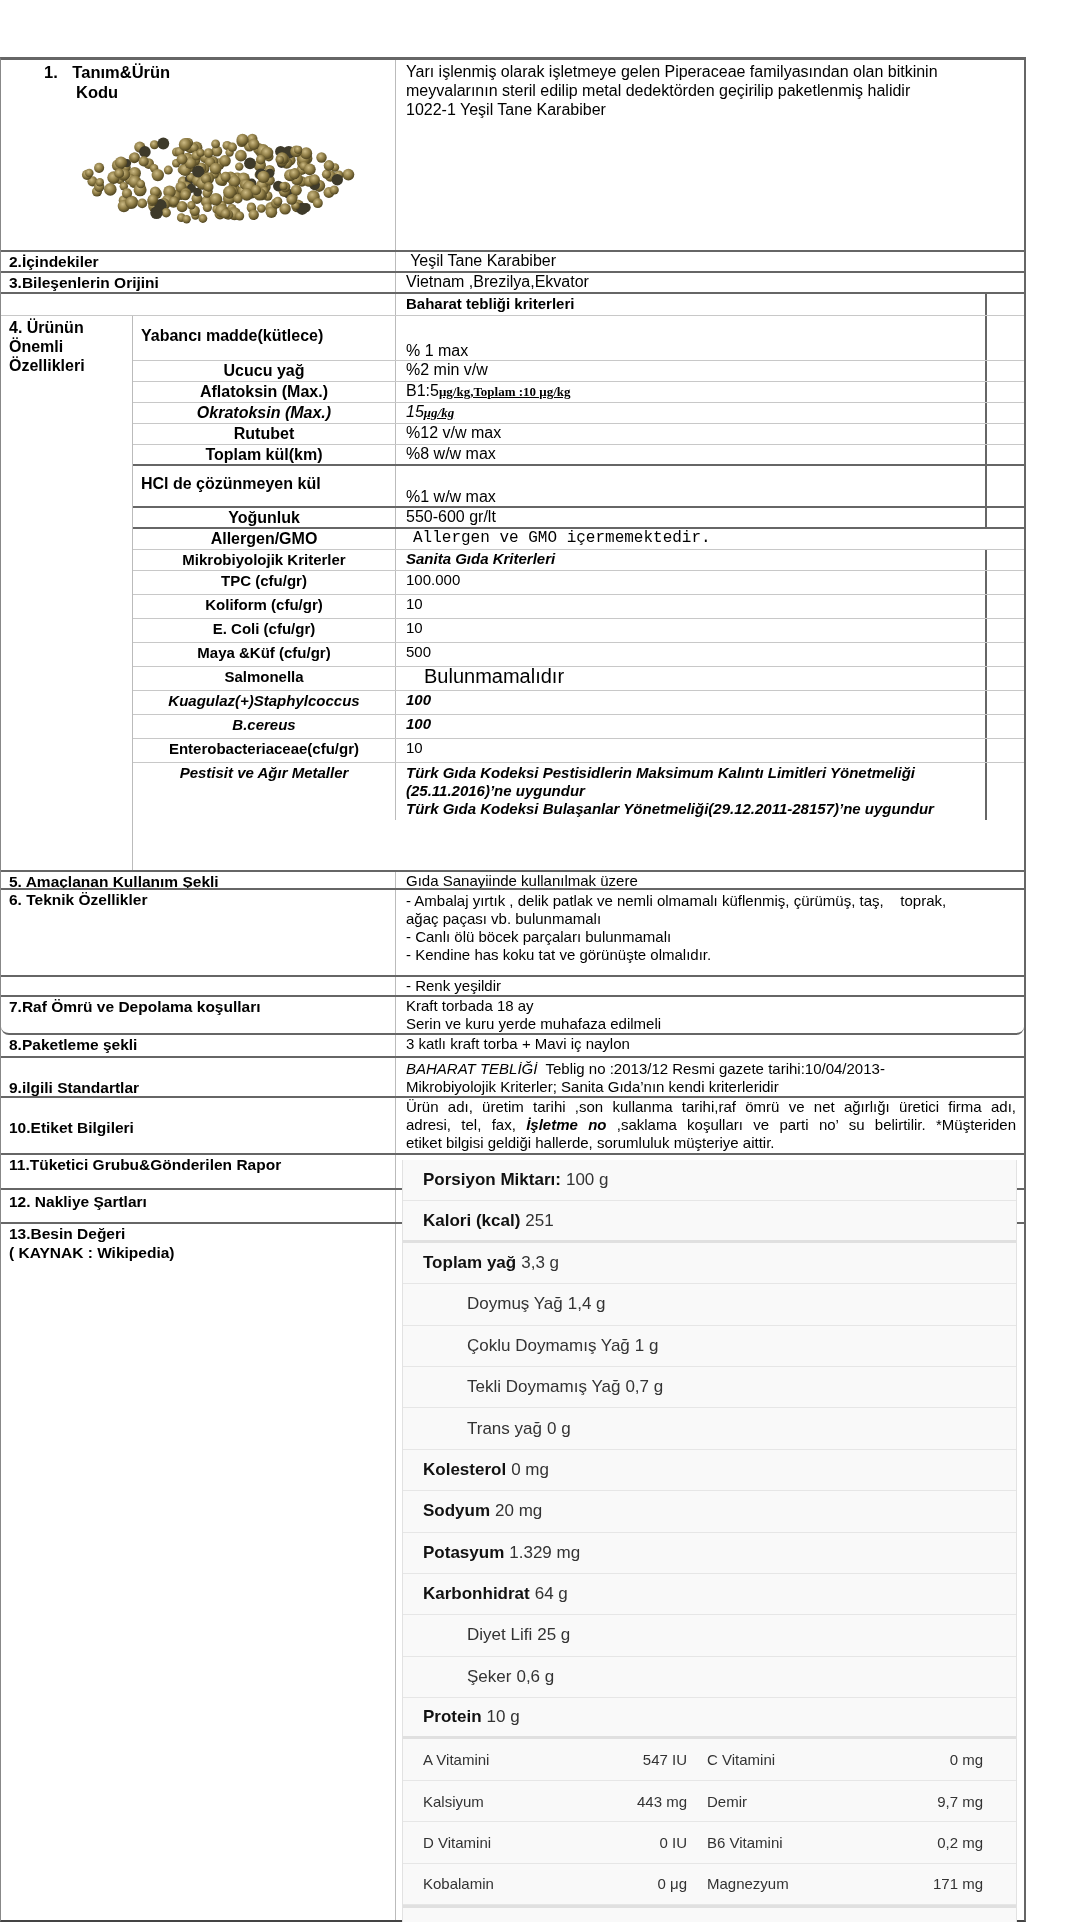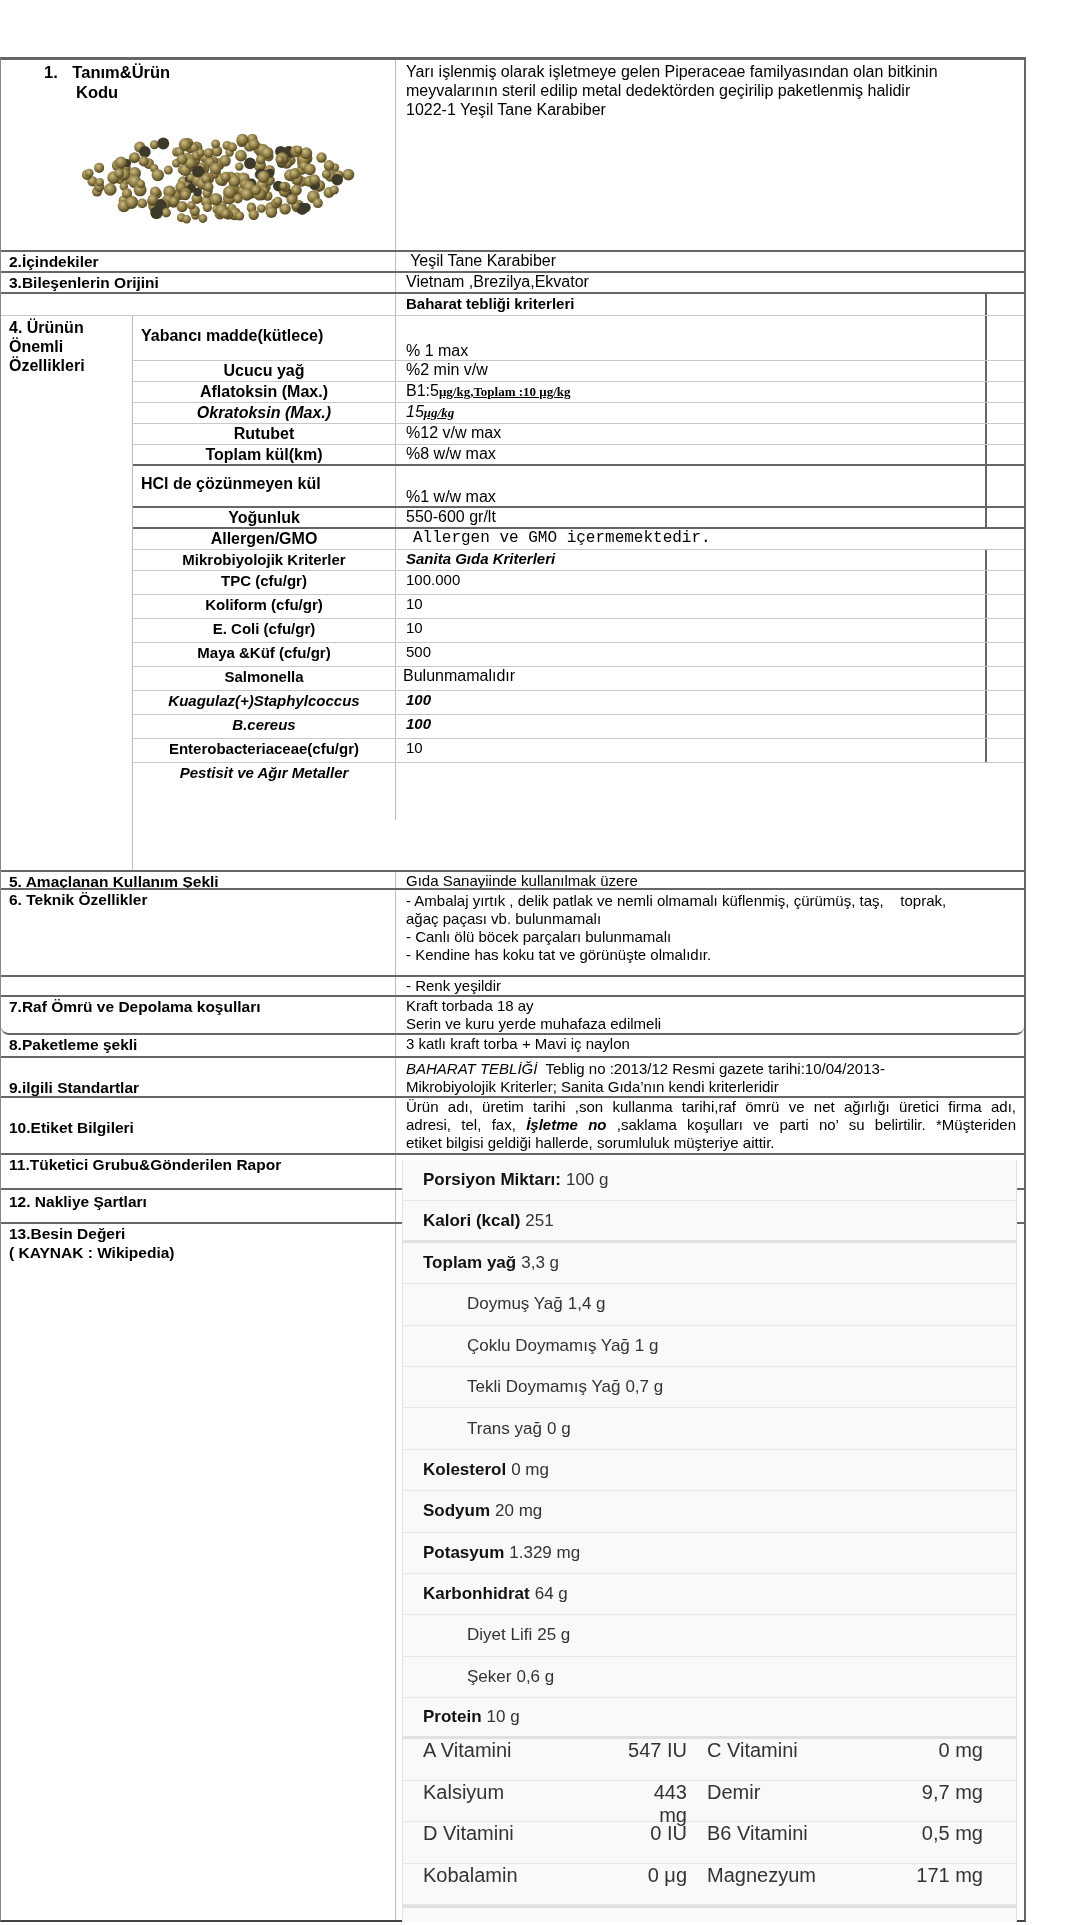--- a/index.html
+++ b/index.html
@@ -23,21 +23,21 @@
   
   .pepper-img { position:absolute; left:70px; top:62px; width:300px; height:110px; }
 
   
   .nut { position:absolute; left:402px; top:1160px; width:613px; height:762px; background:#f9f9f9; border-left:1px solid #e2e2e2; border-right:1px solid #e2e2e2; }
   .nrow { height:41.4px; border-bottom:1px solid #e6e6e6; box-sizing:border-box; padding-left:20px; font-size:17px; color:#222; display:flex; align-items:center; transform-origin:left; }
   .nrow.thick { border-bottom:3px solid #e0e0e0; }
   .nrow.sub { padding-left:64px; color:#333; }
   .nrow .nb { font-weight:bold; margin-right:5px; color:#111; }
   .nrow .nv { color:#333; }
-  .vrow { height:41.4px; border-bottom:1px solid #e6e6e6; box-sizing:border-box; display:flex; font-size:20px; color:#333; }
+  .vrow { height:41.4px; border-bottom:1px solid #e6e6e6; box-sizing:border-box; display:flex; align-items:center; font-size:15px; color:#333; }
   .vrow .c1 { width:224px; padding-left:20px; box-sizing:border-box; }
   .vrow .c2 { width:60px; text-align:right; }
   .vrow .c3 { width:220px; padding-left:20px; box-sizing:border-box; }
   .vrow .c4 { width:76px; text-align:right; }
   .nut-tail { height:6px; border-top:3px solid #e0e0e0; }
 </style>
 </head>
 <body>
 
 <div class="doc">
@@ -401,36 +401,41 @@
       <div class="row hl" style="top: 559px; height: 24px; left: 132px;">
         <div class="cell sublbl" style="left: 0px; padding: 0px 8px; font-size: 15px;">E. Coli (cfu/gr)</div>
         <div class="cell val narrow" style="left: 263px; font-size: 15px;">10</div>
       </div>
       <div class="row hl" style="top: 583px; height: 24px; left: 132px;">
         <div class="cell sublbl" style="left: 0px; padding: 0px 8px; font-size: 15px;">Maya &amp;Küf (cfu/gr)</div>
         <div class="cell val narrow" style="left: 263px; font-size: 15px;">500</div>
       </div>
       <div class="row hl" style="top: 607px; height: 24px; left: 132px;">
         <div class="cell sublbl" style="left: 0px; padding: 0px 8px; font-size: 15px;">Salmonella</div>
-        <div class="cell val narrow" style="left: 260px; font-size: 16px;">Bulunmamalıdır</div>
+        <div class="cell val narrow" style="left: 281px; font-size: 20px;">Bulunmamalıdır</div>
       </div>
       <div class="row hl" style="top: 631px; height: 24px; left: 132px;">
         <div class="cell sublbl it" style="left: 0px; padding: 0px 8px; font-size: 15px;">Kuagulaz(+)Staphylcoccus</div>
         <div class="cell val narrow it bd" style="left: 263px; font-size: 15px;">100</div>
       </div>
       <div class="row hl" style="top: 655px; height: 24px; left: 132px;">
         <div class="cell sublbl it" style="left: 0px; padding: 0px 8px; font-size: 15px;">B.cereus</div>
         <div class="cell val narrow it bd" style="left: 263px; font-size: 15px;">100</div>
       </div>
       <div class="row hl" style="top: 679px; height: 24px; left: 132px;">
         <div class="cell sublbl" style="left: 0px; padding: 0px 8px; font-size: 15px;">Enterobacteriaceae(cfu/gr)</div>
         <div class="cell val narrow" style="left: 263px; font-size: 15px;">10</div>
       </div>
       <div class="row " style="top: 703px; height: 57px; left: 132px;">
         <div class="cell sublbl it" style="left: 0px; padding: 0px 8px; font-size: 15px;">Pestisit ve Ağır Metaller</div>
+        <div class="cell val narrow it bd" style="left: 263px; font-size: 15px; padding-top: 1px;">
+          <div>Türk Gıda Kodeksi Pestisidlerin Maksimum Kalıntı Limitleri Yönetmeliği</div>
+          <div>(25.11.2016)’ne uygundur</div>
+          <div>Türk Gıda Kodeksi Bulaşanlar Yönetmeliği(29.12.2011-28157)’ne uygundur</div>
+        </div>
       </div>
     </div>
 
   <div class="row hd" style="top:810px;height:20px;border-top:2px solid #666;">
     <div class="cell lbl">5. Amaçlanan Kullanım Şekli</div>
     <div class="cell val sm">Gıda Sanayiinde kullanılmak üzere</div>
   </div>
 
   <div class="row hl" style="top:830px;height:87px;border-bottom:2px solid #666;">
     <div class="cell lbl">6. Teknik Özellikler</div>
@@ -563,21 +568,21 @@
       <div class="vrow">
         <span class="c1">Kalsiyum</span>
         <span class="c2">443 mg</span>
         <span class="c3">Demir</span>
         <span class="c4">9,7 mg</span>
       </div>
       <div class="vrow">
         <span class="c1">D Vitamini</span>
         <span class="c2">0 IU</span>
         <span class="c3">B6 Vitamini</span>
-        <span class="c4">0,5 mg</span>
+        <span class="c4">0,2 mg</span>
       </div>
       <div class="vrow">
         <span class="c1">Kobalamin</span>
         <span class="c2">0 μg</span>
         <span class="c3">Magnezyum</span>
         <span class="c4">171 mg</span>
       </div>
     </div>
   <div class="nut-tail"></div>
 </div>

